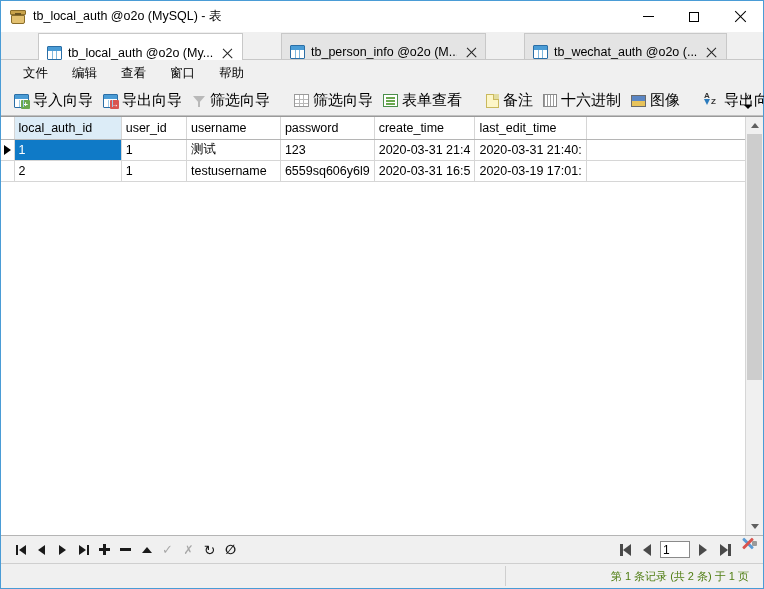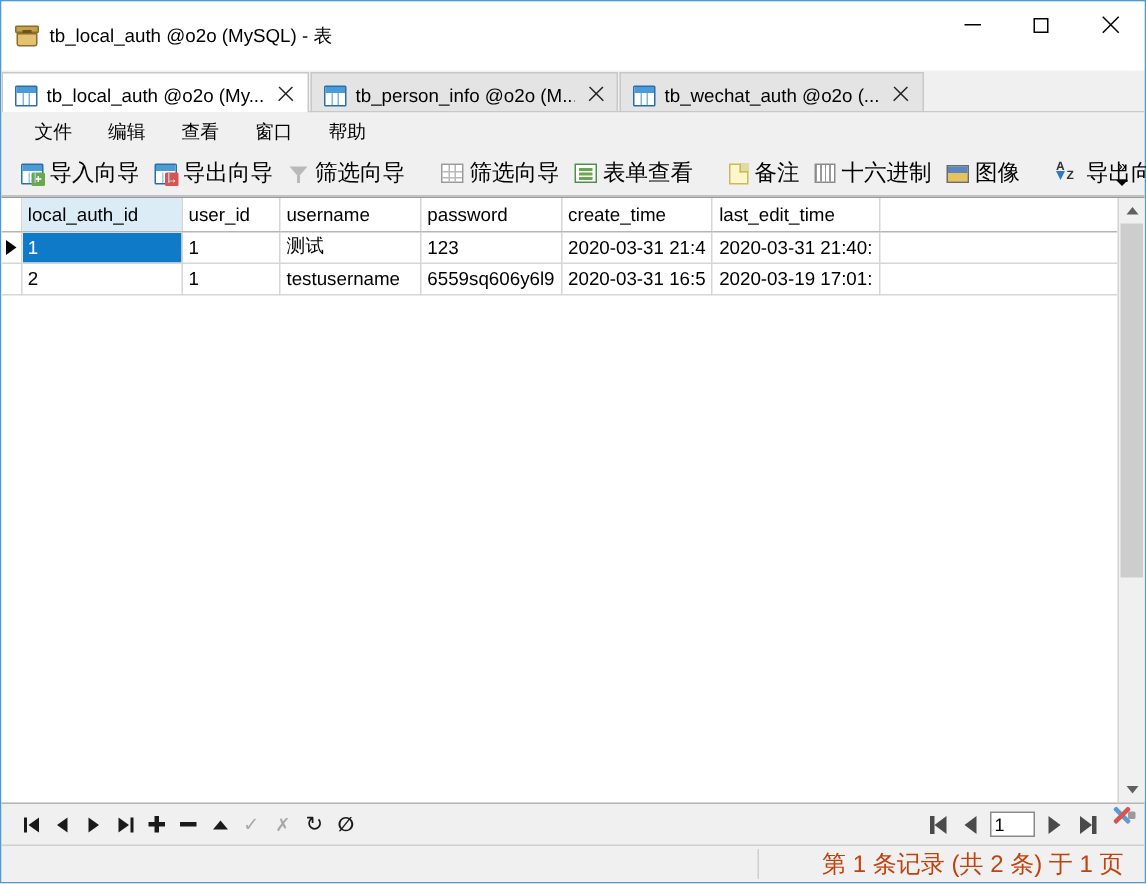--- a/index.html
+++ b/index.html
@@ -19,21 +19,21 @@
     width: 764px; height: 589px;
     box-sizing: border-box;
     border: 1px solid #4a9cd6;
     background: #f0f0f0;
     display: flex;
     flex-direction: column;
   }
 
   
   .titlebar {
-    height: 46px;
+    height: 31px;
     background: #ffffff;
     display: flex;
     align-items: center;
     flex: 0 0 auto;
     position: relative;
   }
   .title-icon {
     width: 16px; height: 16px;
     margin-left: 9px; margin-right: 7px;
     position: relative;
@@ -97,29 +97,30 @@
     background: #f0f0f0;
     display: flex;
     align-items: flex-end;
     flex: 0 0 auto;
     border-bottom: 1px solid #c8c8c8;
     padding-left: 0px;
   }
   .tab {
     height: 26px;
     display: flex;
-    align-items: flex-start;
-    padding: 8px 7px 0 8px;
+    align-items: flex-end;
+    padding: 18px 7px 0 8px;
     box-sizing: border-box;
     background: #e4e4e4;
     border: 1px solid #c8c8c8;
     border-bottom: none;
     margin-right: 1px;
     cursor: default;
     max-width: 205px;
+    margin-left: 37px;
   }
   .tab.active {
     background: #ffffff;
     border-color: #c8c8c8;
     height: 27px;
     margin-bottom: -1px;
   }
   .tab-icon {
     width: 15px; height: 14px;
     flex: 0 0 auto;
@@ -502,22 +503,22 @@
     background: #f0f0f0;
     border-top: 1px solid #cfcfcf;
     display: flex;
     align-items: center;
     justify-content: flex-end;
     flex: 0 0 auto;
     padding-right: 14px;
     position: relative;
   }
   .status-text {
-    font-size: 16px;
-    color: #c2410c;
+    font-size: 11px;
+    color: #4d7c0f;
     white-space: nowrap;
   }
   .status-sep {
     position: absolute;
     left: 504px; top: 2px; bottom: 2px;
     width: 1px; background: #cfcfcf;
   }
 </style>
 </head>
 <body>

